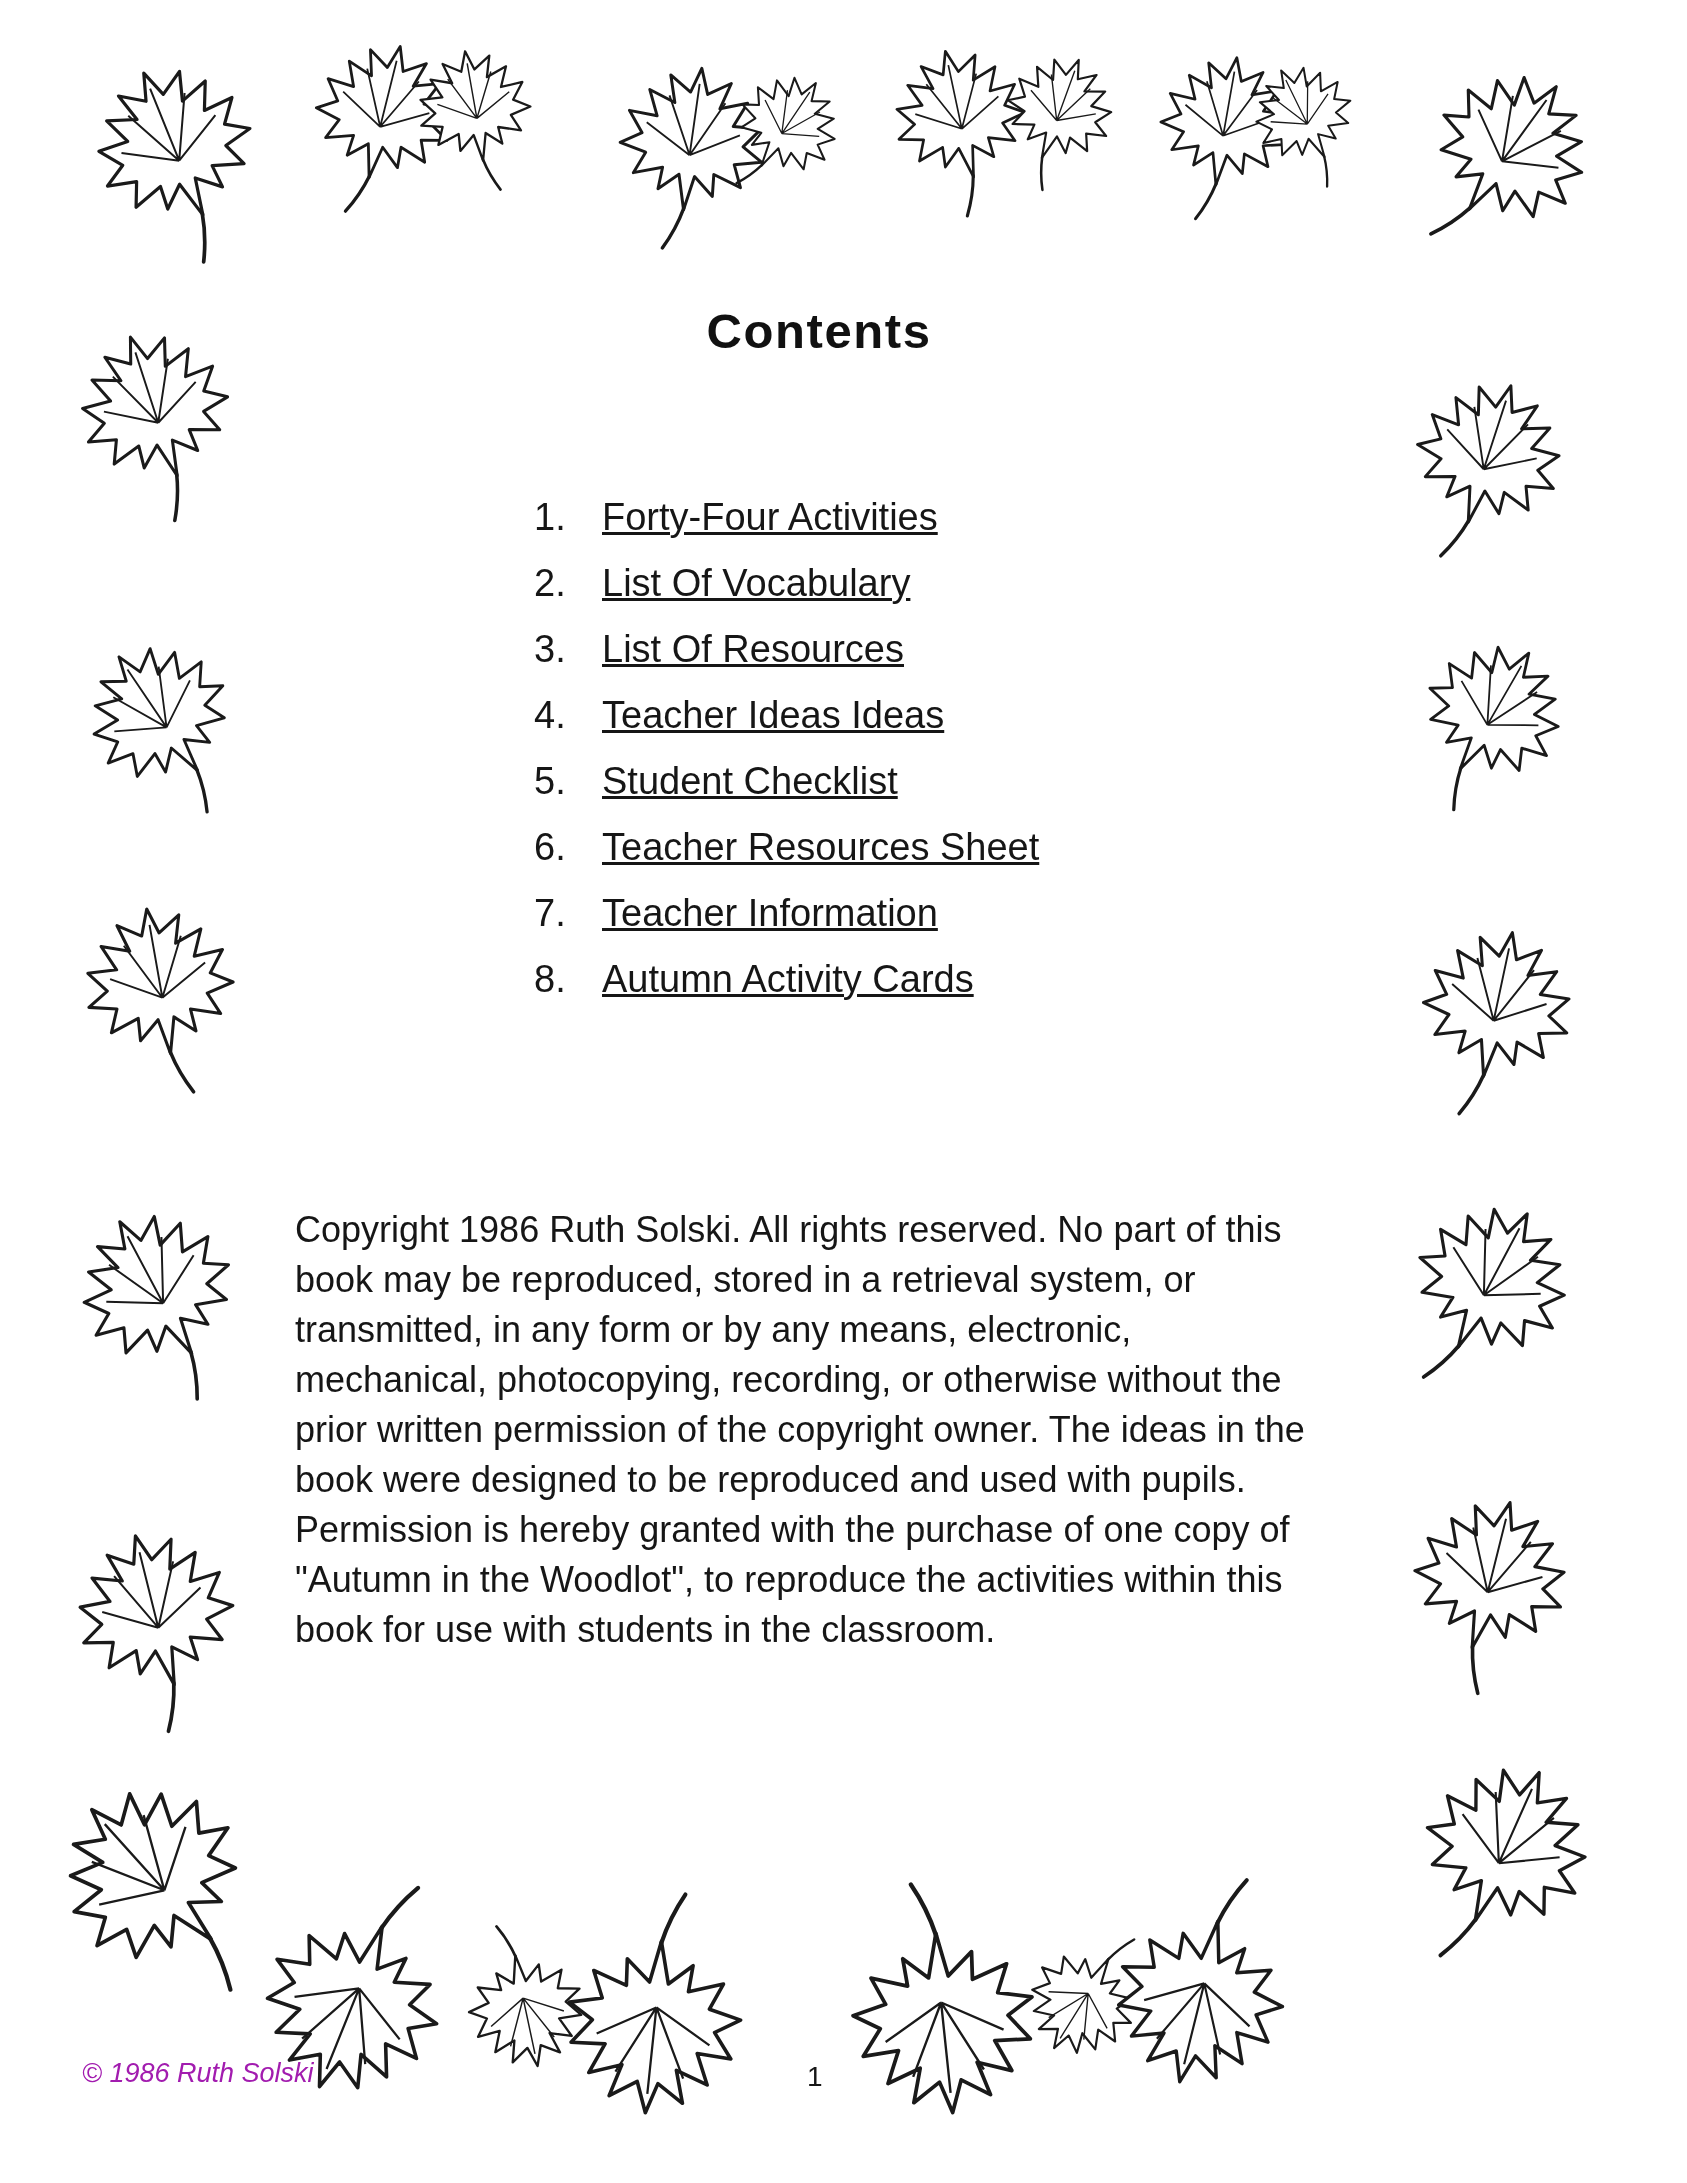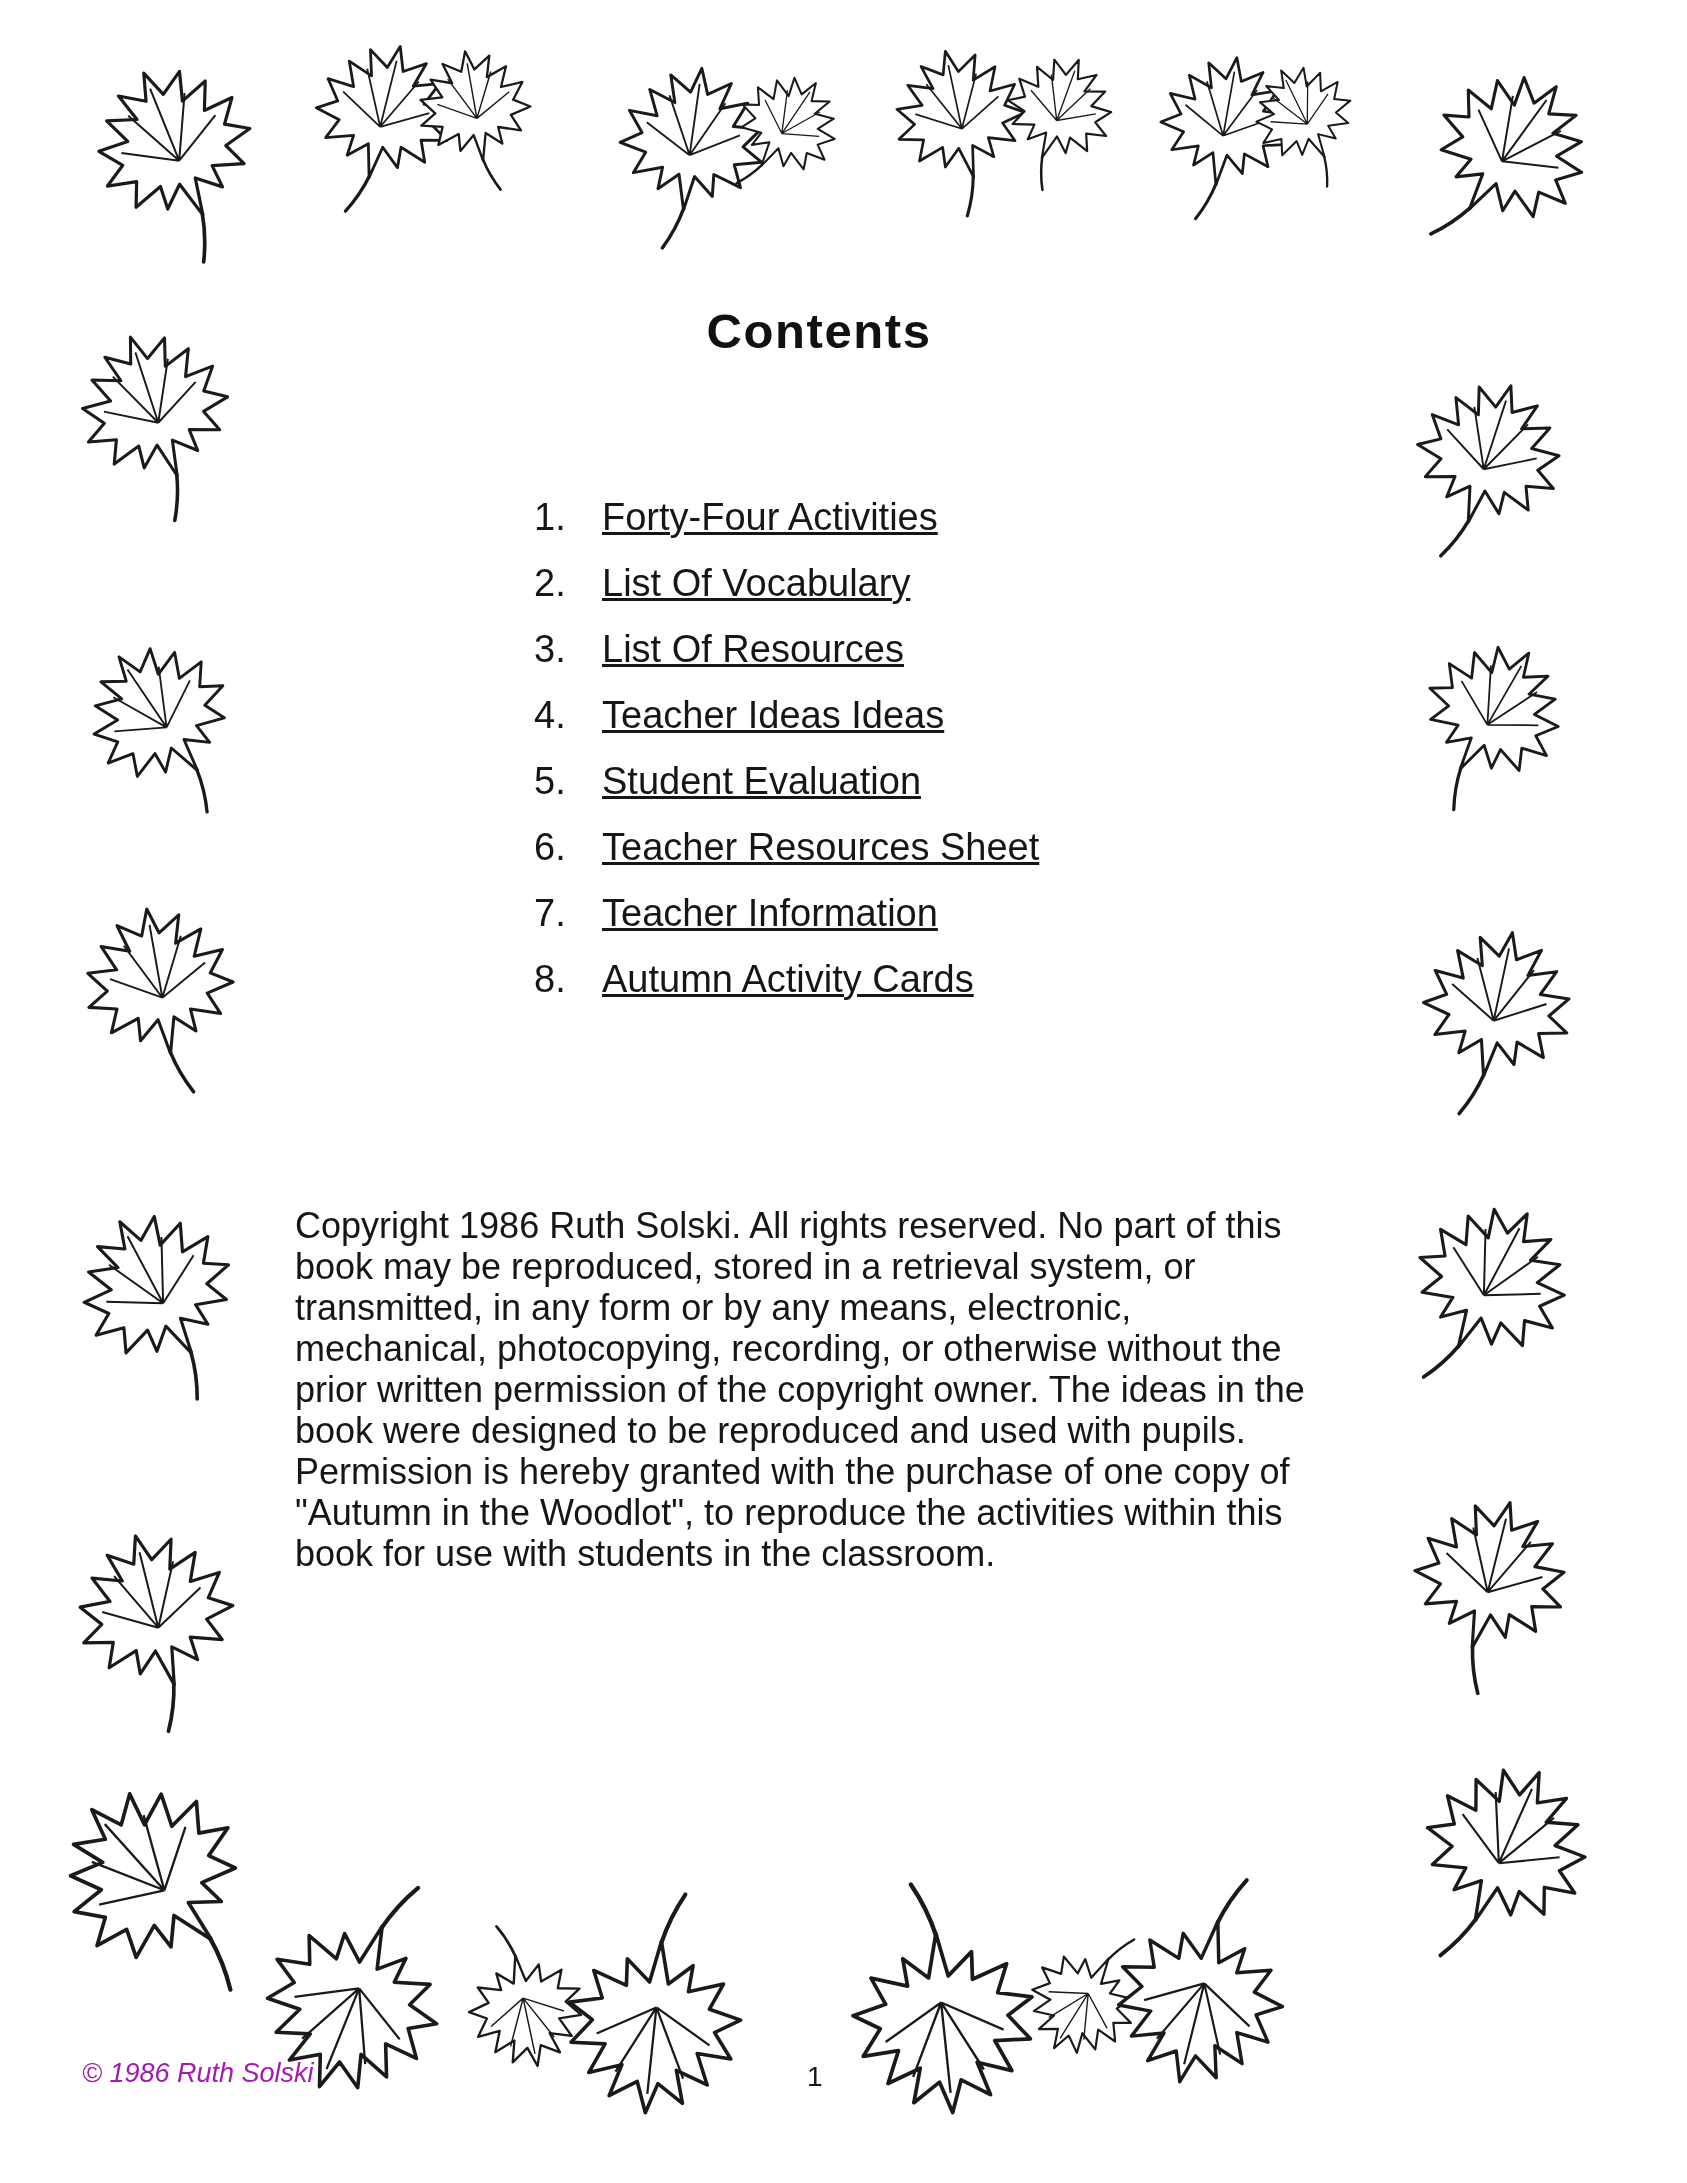--- a/index.html
+++ b/index.html
@@ -55,21 +55,21 @@
   .toc-label {
     white-space: nowrap;
     text-decoration: underline;
   }
   .copyright {
     position: absolute;
     left: 295px;
     top: 1205px;
     width: 1034px;
     font-size: 36px;
-    line-height: 41px;
+    line-height: 50px;
     color: #161616;
     text-align: left;
   }
   .footer-copyright {
     position: absolute;
     left: 82px;
     top: 2058px;
     font-size: 27px;
     color: #a21caf;
     font-style: italic;
@@ -199,21 +199,21 @@
     <li class="toc-item">
       <span class="toc-num">3.</span>
       <span class="toc-label">List Of Resources</span>
     </li>
     <li class="toc-item">
       <span class="toc-num">4.</span>
       <span class="toc-label">Teacher Ideas Ideas</span>
     </li>
     <li class="toc-item">
       <span class="toc-num">5.</span>
-      <span class="toc-label">Student Evaluation</span>
+      <span class="toc-label">Student Checklist</span>
     </li>
     <li class="toc-item">
       <span class="toc-num">6.</span>
       <span class="toc-label">Teacher Resources Sheet</span>
     </li>
     <li class="toc-item">
       <span class="toc-num">7.</span>
       <span class="toc-label">Teacher Information</span>
     </li>
     <li class="toc-item">

